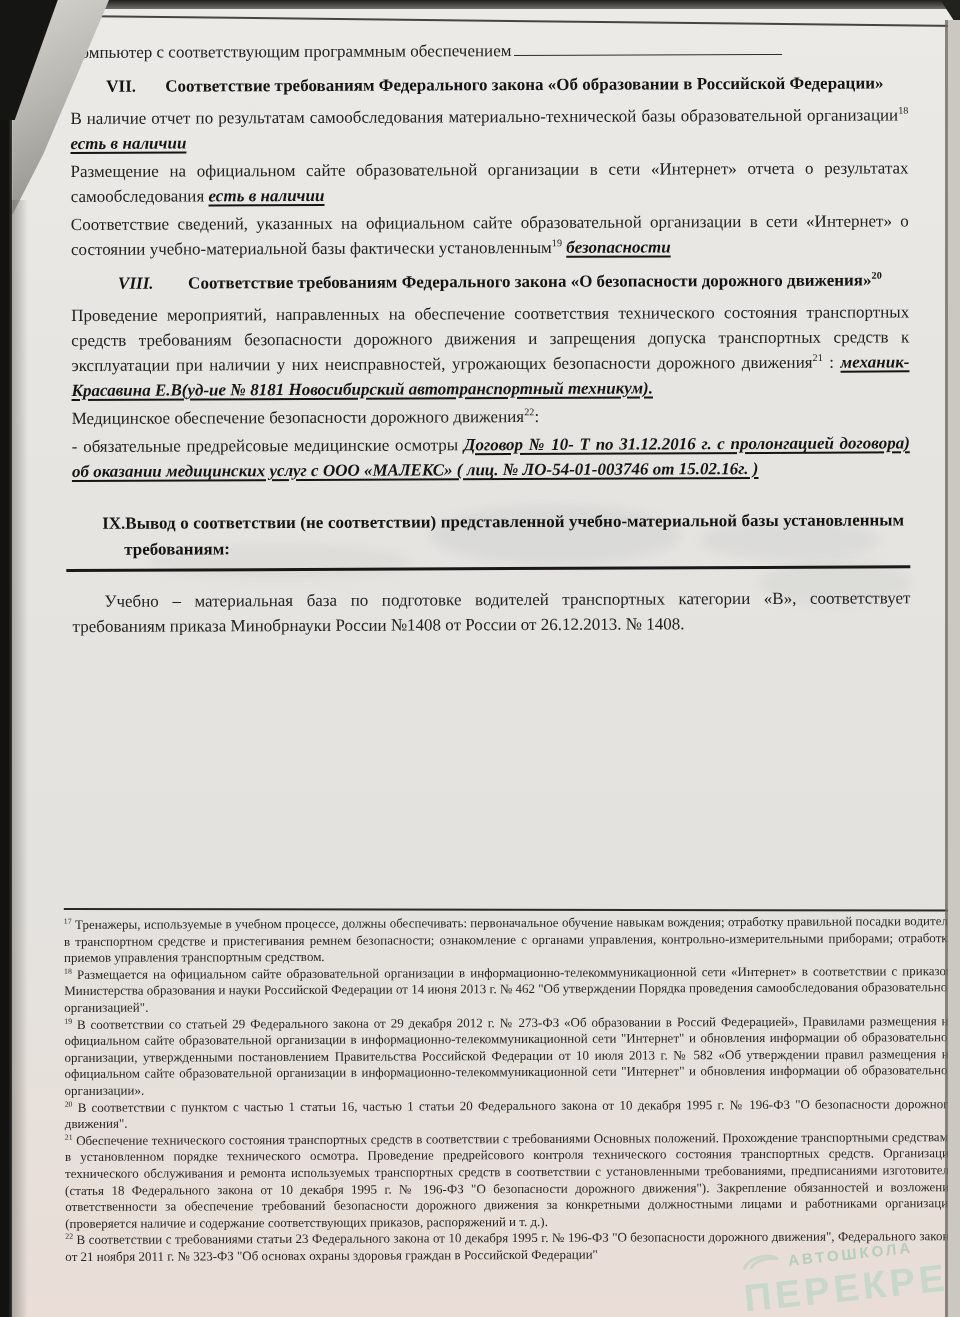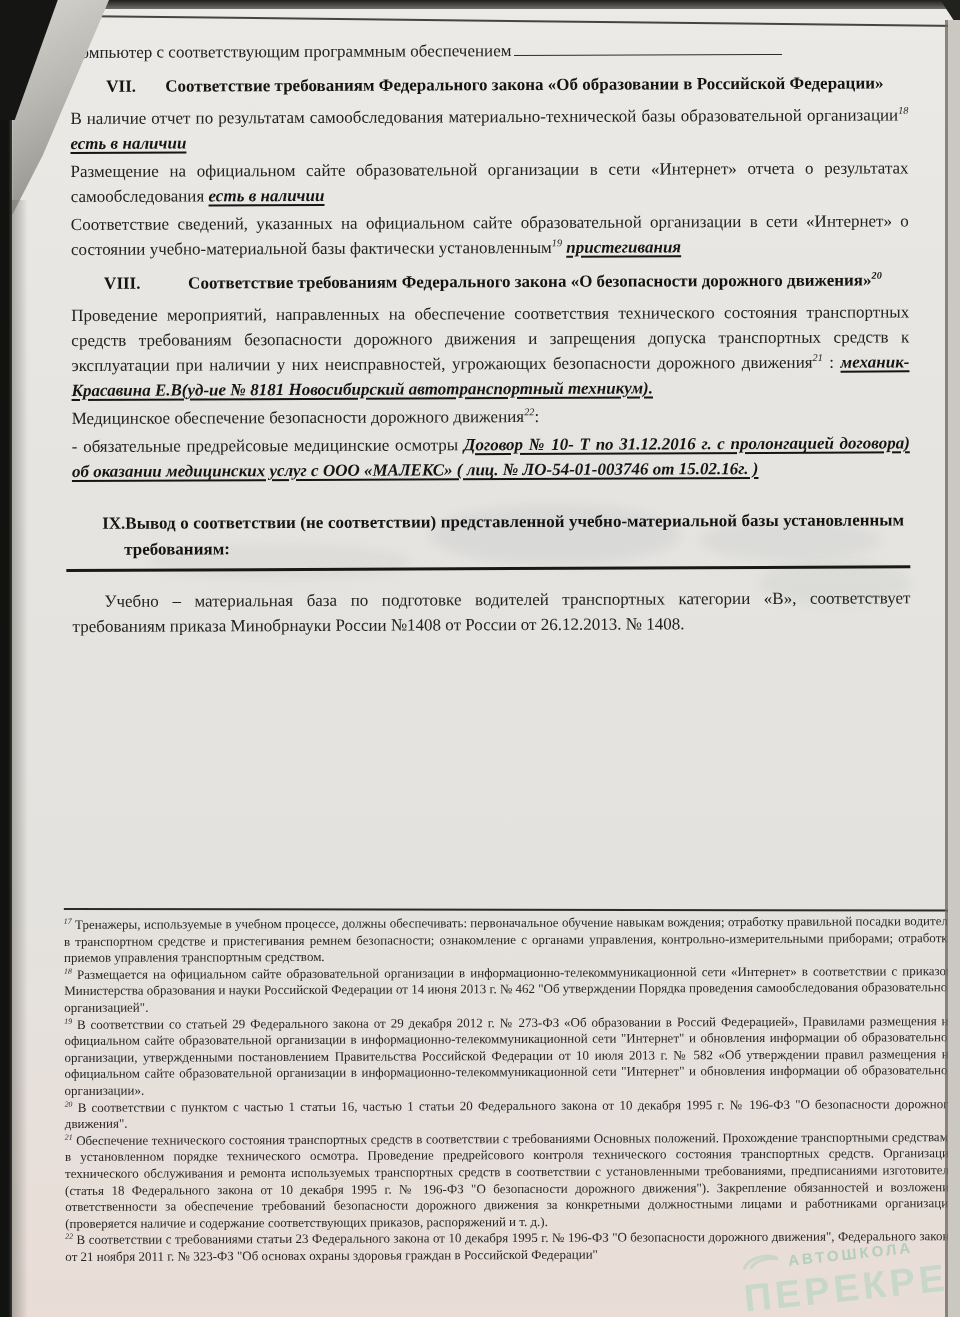--- a/index.html
+++ b/index.html
@@ -42,29 +42,29 @@
   .wm1{font-size:15px;font-weight:bold;letter-spacing:3px;color:rgba(135,195,165,.55);}
   .wm2{font-size:38px;font-weight:bold;letter-spacing:4px;color:rgba(145,205,178,.38);margin-top:2px;}
   .wm-swirl{opacity:.5;}
   
   .content{position:absolute;left:70px;top:36px;width:838px;z-index:3;
     transform:rotate(-0.25deg);transform-origin:top left;
     font-size:17px;line-height:25px;}
   .para{margin:3px 0 0 0;text-align:justify;}
   .sg-v{font-weight:bold;font-style:italic;text-decoration:underline;
     text-decoration-thickness:2px;text-underline-offset:3px;color:#151515;}
-  .sg-s{vertical-align:super;font-size:0.6em;line-height:0;font-style:italic;}
+  .sg-s{vertical-align:super;font-size:0.6em;line-height:0;}
   .comp-line{margin-top:4px;white-space:nowrap;}
   .blank-line{display:inline-block;width:268px;border-bottom:1.6px solid #2e2d2b;height:14px;margin-left:3px;}
   .hd{position:relative;font-weight:bold;color:#141414;line-height:26px;}
   .hd-num{position:absolute;left:36px;top:0;}
   .hd7{margin-top:9px;}
   .hd7 .hd-text{margin-left:95px;text-align:justify;}
   .hd8{margin-top:9px;}
-  .hd8 .hd-num{left:33px;}
+  .hd8 .hd-num{left:47px;font-style:italic;}
   .hd8 .hd-text{margin-left:55px;text-indent:62px;text-align:left;}
   .hd9{margin-top:27px;margin-left:52px;text-indent:-22px;text-align:justify;margin-right:6px;}
   .rule9{margin-top:6px;margin-left:-6px;width:844px;border-top:3px solid #191919;}
   .p-final{margin-top:17px;text-indent:32px;}
   
   .footnotes{position:absolute;top:872px;left:-10px;width:890px;}
   .fn-sep{width:100%;border-top:2.5px solid #2c2b29;transform:rotate(0.35deg);transform-origin:left center;}
   .fn-list{margin-top:7px;font-size:13px;line-height:16.6px;text-align:justify;color:#262626;}
   .fn{margin:0;}
 </style>
@@ -100,21 +100,21 @@
 
   <div class="comp-line"><span><span>Компьютер с соответствующим программным обеспечением</span></span><span class="blank-line"></span></div>
 
   <div class="hd hd7">
     <span class="hd-num">VII.</span>
     <div class="hd-text">Соответствие требованиям Федерального закона «Об образовании в Российской Федерации»</div>
   </div>
 
   <p class="para" style="margin-top:6px"><span>В наличие отчет по результатам самообследования материально-технической базы образовательной организации</span><span class="sg-s">18</span><span> </span><span class="sg-v">есть в наличии</span></p>
   <p class="para"><span>Размещение на официальном сайте образовательной организации в сети «Интернет»  отчета о результатах самообследования </span><span class="sg-v">есть в наличии</span></p>
-  <p class="para"><span>Соответствие сведений, указанных на официальном сайте образовательной организации в сети «Интернет» о состоянии учебно-материальной базы фактически установленным</span><span class="sg-s">19</span><span> </span><span class="sg-v">пристегивания</span></p>
+  <p class="para"><span>Соответствие сведений, указанных на официальном сайте образовательной организации в сети «Интернет» о состоянии учебно-материальной базы фактически установленным</span><span class="sg-s">19</span><span> </span><span class="sg-v">безопасности</span></p>
 
   <div class="hd hd8">
     <span class="hd-num">VIII.</span>
     <div class="hd-text"><span>Соответствие требованиям Федерального закона «О безопасности дорожного движения»</span><span class="sg-s">20</span></div>
   </div>
 
   <p class="para" style="margin-top:6px"><span>Проведение мероприятий, направленных на обеспечение соответствия технического состояния транспортных средств требованиям безопасности дорожного движения и запрещения допуска транспортных средств к эксплуатации при наличии у них неисправностей, угрожающих безопасности дорожного движения</span><span class="sg-s">21</span><span> : </span><span class="sg-v">механик- Красавина Е.В(уд-ие № 8181 Новосибирский автотранспортный техникум).</span></p>
   <p class="para"><span>Медицинское обеспечение безопасности дорожного движения</span><span class="sg-s">22</span><span>:</span></p>
   <p class="para"><span>- обязательные предрейсовые медицинские осмотры </span><span class="sg-v">Договор  №  10- Т по 31.12.2016 г.  с пролонгацией договора) об оказании медицинских услуг с  ООО «МАЛЕКС» ( лиц. № ЛО-54-01-003746  от 15.02.16г. )</span></p>
 

